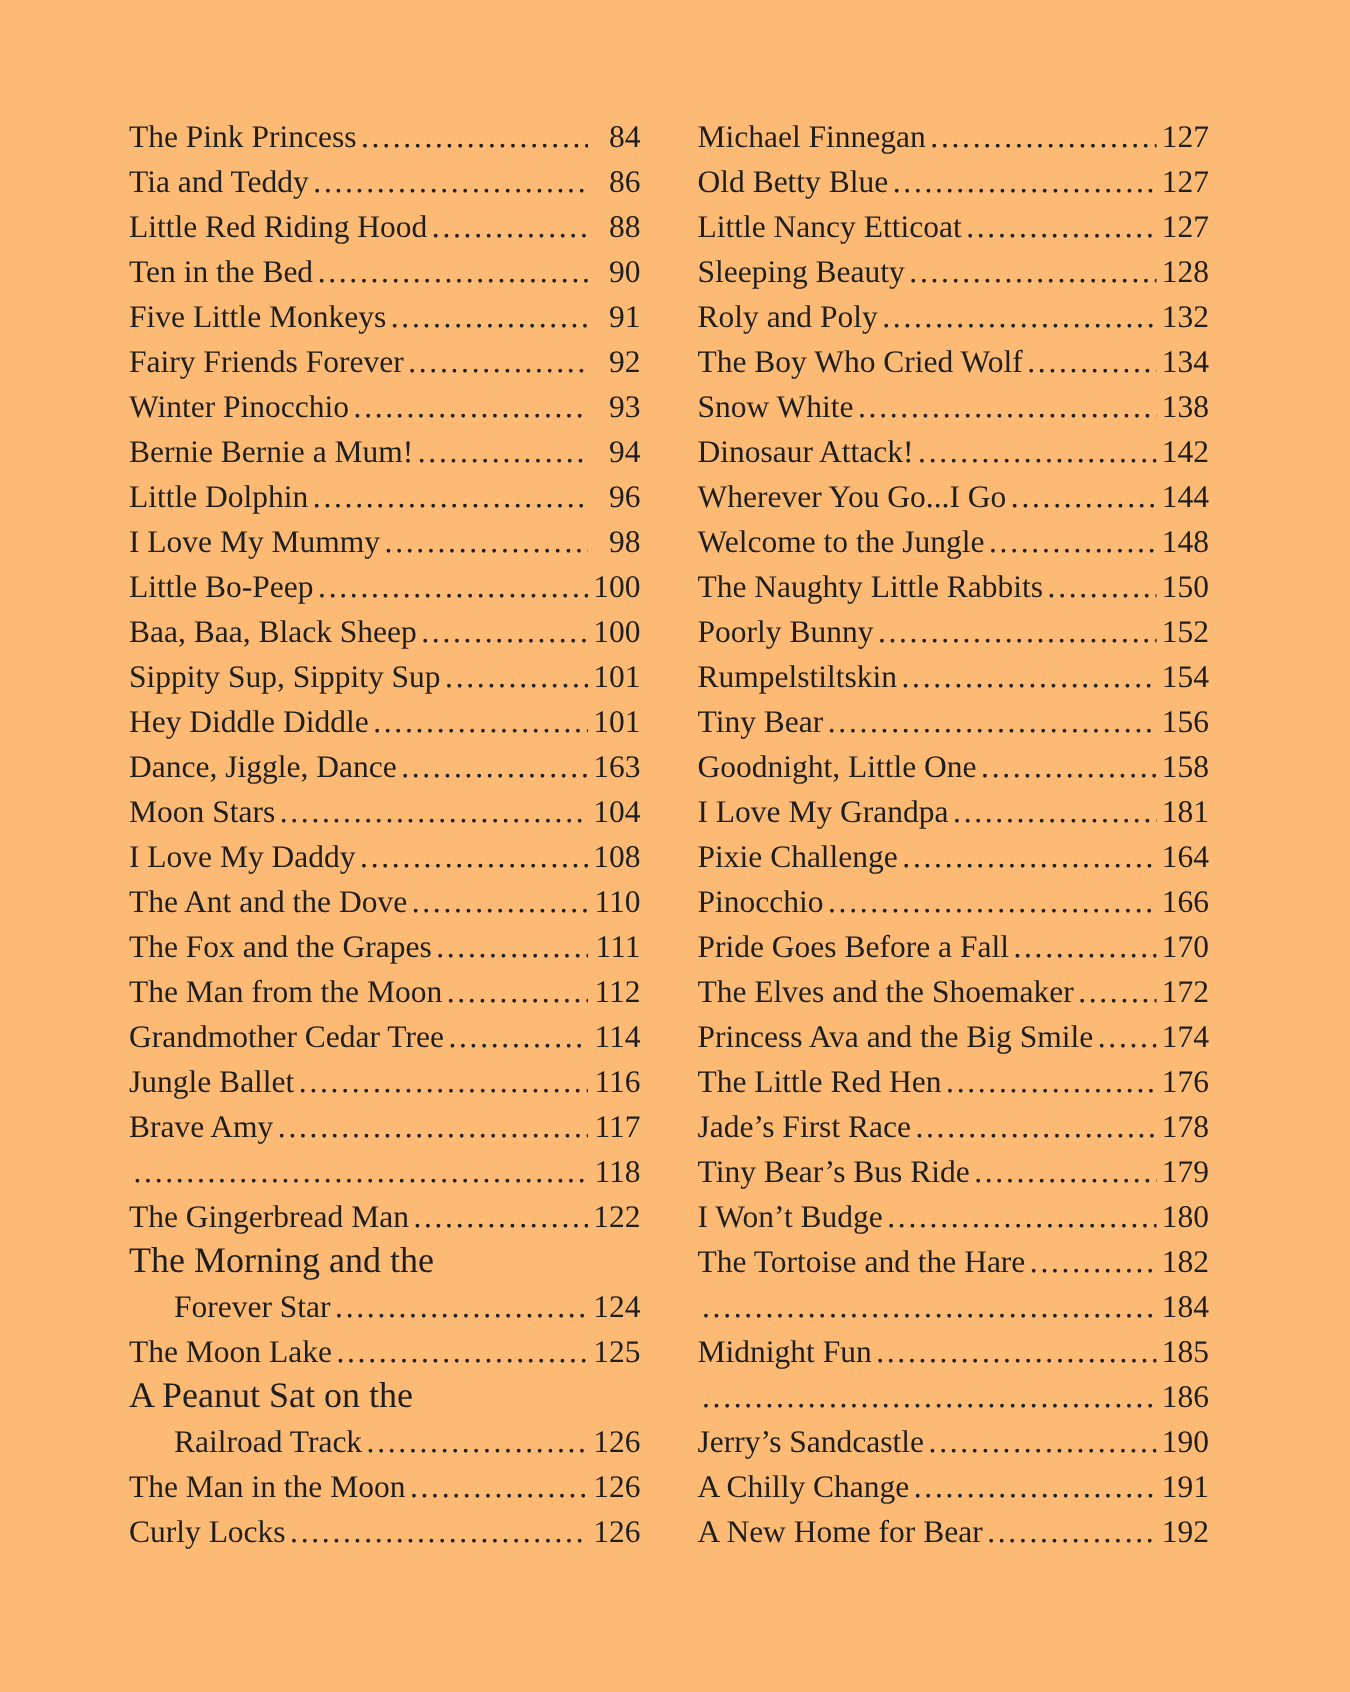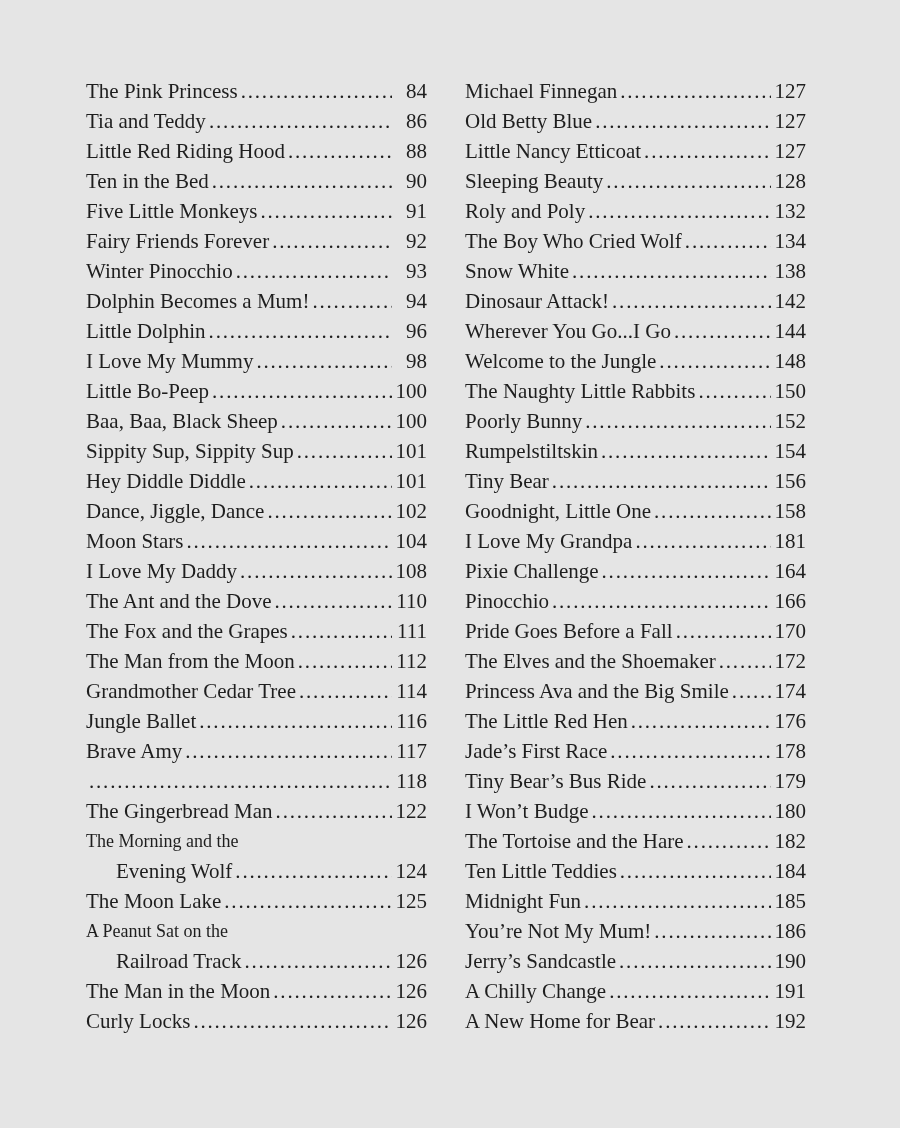--- a/index.html
+++ b/index.html
@@ -4,21 +4,21 @@
 <style>
   html, body {
     margin: 0;
     padding: 0;
     background: #ffffff;
   }
   .page {
     position: relative;
     width: 900px;
     height: 1128px;
-    background: #e5e5e5;
+    background: #fdba74;
     overflow: hidden;
     font-family: "Liberation Serif", "DejaVu Serif", serif;
     color: #1e1e1e;
   }
   .columns {
     position: absolute;
     left: 86px;
     top: 76px;
     display: flex;
     gap: 38px;
@@ -31,21 +31,21 @@
     display: flex;
     align-items: baseline;
     font-size: 21px;
     line-height: 30px;
   }
   .entry-title {
     white-space: nowrap;
     flex: 0 0 auto;
   }
   .wrap-first {
-    font-size: 18px;
+    font-size: 24px;
     line-height: 30px;
     white-space: nowrap;
   }
   .wrap-indent {
     display: inline-block;
     width: 30px;
     flex: 0 0 30px;
   }
   .leader {
     flex: 1 1 auto;
@@ -113,21 +113,21 @@
         </div>
         <div class="entry">
           <div class="entry-row">
             <span class="entry-title">Winter Pinocchio</span>
             <span class="leader" aria-hidden="true">......................................................................</span>
             <span class="pagenum">93</span>
           </div>
         </div>
         <div class="entry">
           <div class="entry-row">
-            <span class="entry-title">Dolphin Becomes a Mum!</span>
+            <span class="entry-title">Bernie Bernie a Mum!</span>
             <span class="leader" aria-hidden="true">......................................................................</span>
             <span class="pagenum">94</span>
           </div>
         </div>
         <div class="entry">
           <div class="entry-row">
             <span class="entry-title">Little Dolphin</span>
             <span class="leader" aria-hidden="true">......................................................................</span>
             <span class="pagenum">96</span>
           </div>
@@ -164,21 +164,21 @@
           <div class="entry-row">
             <span class="entry-title">Hey Diddle Diddle</span>
             <span class="leader" aria-hidden="true">......................................................................</span>
             <span class="pagenum">101</span>
           </div>
         </div>
         <div class="entry">
           <div class="entry-row">
             <span class="entry-title">Dance, Jiggle, Dance</span>
             <span class="leader" aria-hidden="true">......................................................................</span>
-            <span class="pagenum">102</span>
+            <span class="pagenum">163</span>
           </div>
         </div>
         <div class="entry">
           <div class="entry-row">
             <span class="entry-title">Moon Stars</span>
             <span class="leader" aria-hidden="true">......................................................................</span>
             <span class="pagenum">104</span>
           </div>
         </div>
         <div class="entry">
@@ -240,21 +240,21 @@
           <div class="entry-row">
             <span class="entry-title">The Gingerbread Man</span>
             <span class="leader" aria-hidden="true">......................................................................</span>
             <span class="pagenum">122</span>
           </div>
         </div>
         <div class="entry">
           <div class="wrap-first">The Morning and the</div>
           <div class="entry-row">
             <span class="wrap-indent"></span>
-            <span class="entry-title">Evening Wolf</span>
+            <span class="entry-title">Forever Star</span>
             <span class="leader" aria-hidden="true">......................................................................</span>
             <span class="pagenum">124</span>
           </div>
         </div>
         <div class="entry">
           <div class="entry-row">
             <span class="entry-title">The Moon Lake</span>
             <span class="leader" aria-hidden="true">......................................................................</span>
             <span class="pagenum">125</span>
           </div>
@@ -461,35 +461,33 @@
         </div>
         <div class="entry">
           <div class="entry-row">
             <span class="entry-title">The Tortoise and the Hare</span>
             <span class="leader" aria-hidden="true">......................................................................</span>
             <span class="pagenum">182</span>
           </div>
         </div>
         <div class="entry">
           <div class="entry-row">
-            <span class="entry-title">Ten Little Teddies</span>
             <span class="leader" aria-hidden="true">......................................................................</span>
             <span class="pagenum">184</span>
           </div>
         </div>
         <div class="entry">
           <div class="entry-row">
             <span class="entry-title">Midnight Fun</span>
             <span class="leader" aria-hidden="true">......................................................................</span>
             <span class="pagenum">185</span>
           </div>
         </div>
         <div class="entry">
           <div class="entry-row">
-            <span class="entry-title">You’re Not My Mum!</span>
             <span class="leader" aria-hidden="true">......................................................................</span>
             <span class="pagenum">186</span>
           </div>
         </div>
         <div class="entry">
           <div class="entry-row">
             <span class="entry-title">Jerry’s Sandcastle</span>
             <span class="leader" aria-hidden="true">......................................................................</span>
             <span class="pagenum">190</span>
           </div>

